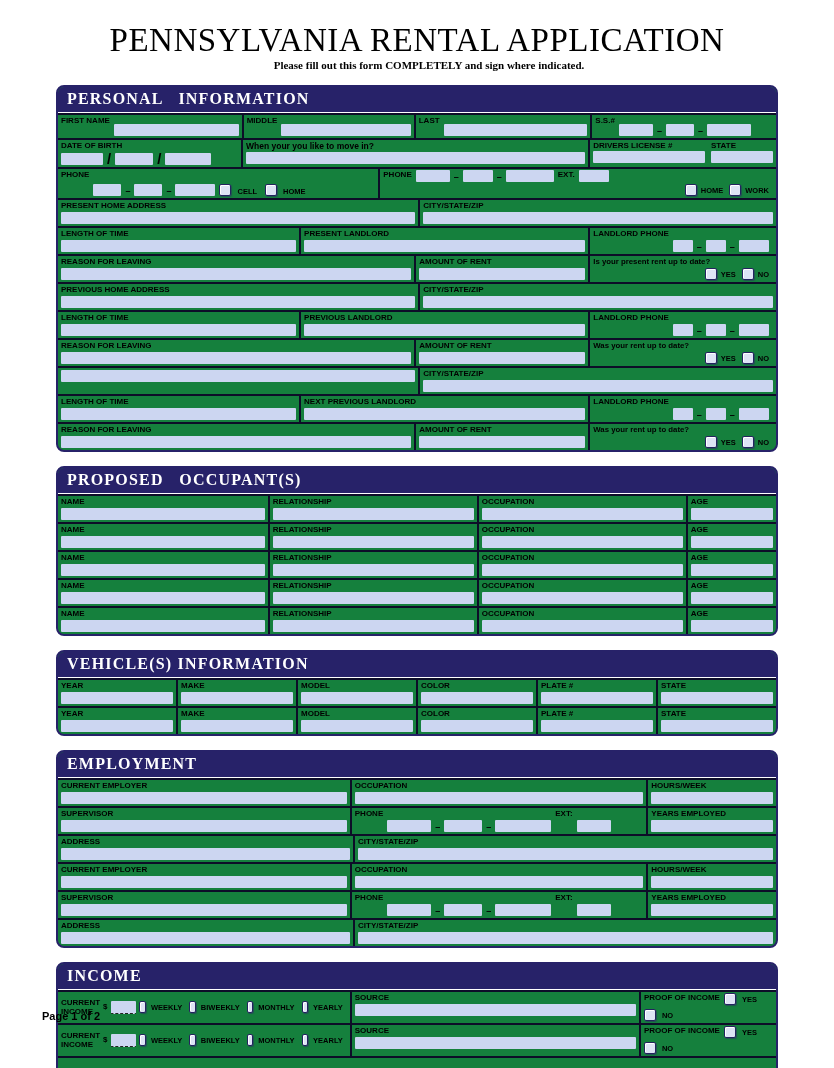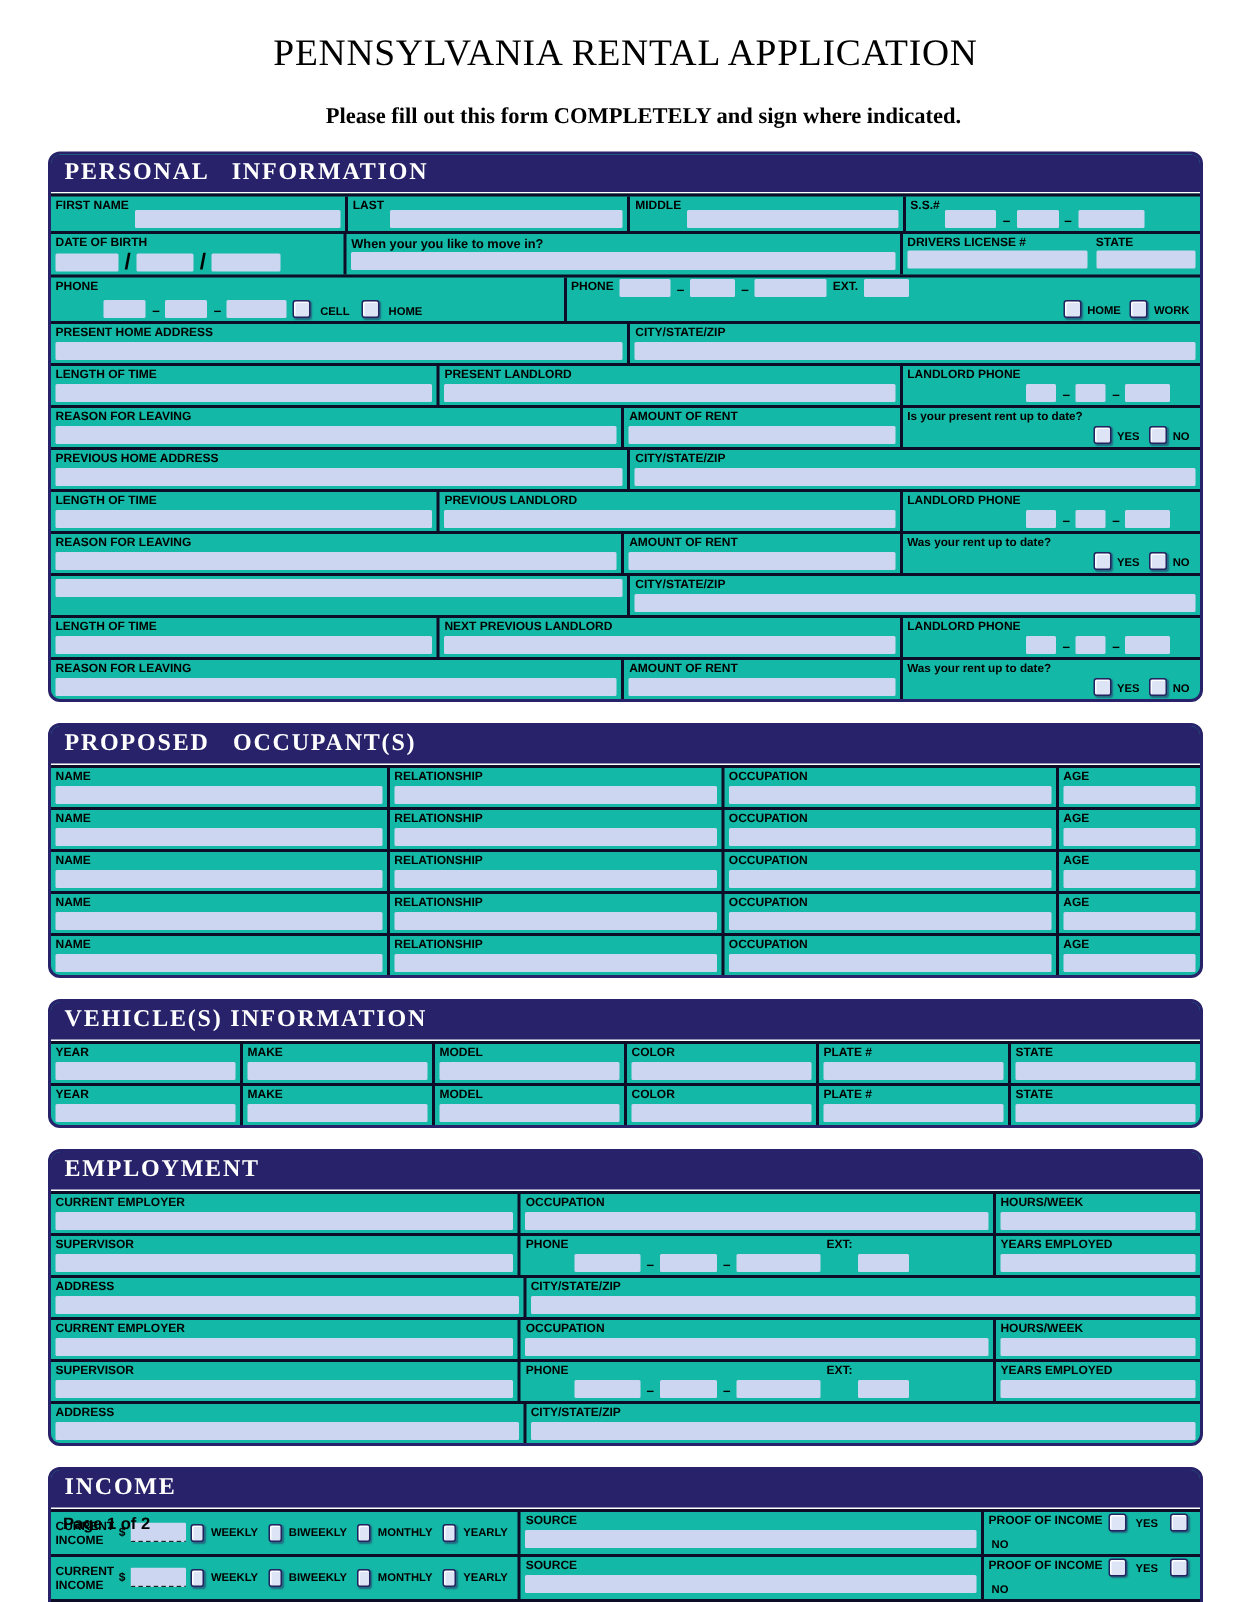--- a/index.html
+++ b/index.html
@@ -1,19 +1,19 @@
 <!DOCTYPE html>
 <html><head>
 <meta charset="utf-8">
 <style>
   html,body{margin:0;padding:0;background:#fff;}
   body{width:834px;height:1068px;position:relative;font-family:"Liberation Sans",sans-serif;color:#000;overflow:hidden;}
-  .title{font-family:"Liberation Serif",serif;font-size:25px;text-align:center;margin:22px 0 0;font-weight:normal;letter-spacing:.5px;}
-  .subtitle{font-family:"Liberation Serif",serif;font-size:15px;text-align:center;margin-top:20px;font-weight:bold;padding-left:24px;}
-  .section{margin:14px 32px 12px;border:2px solid #272269;border-radius:8px;overflow:hidden;background:#14b8a6;}
+  .title{font-family:"Liberation Serif",serif;font-size:33px;text-align:center;margin:22px 0 0;font-weight:normal;letter-spacing:.5px;}
+  .subtitle{font-family:"Liberation Serif",serif;font-size:11px;text-align:center;margin-top:0;font-weight:bold;padding-left:24px;}
+  .section{margin:14px 56px 12px;border:2px solid #272269;border-radius:8px;overflow:hidden;background:#15803d;}
   .sec-header{background:#272269;color:#fff;padding:3px 9px 4px;border-bottom:1px solid #fff;}
   .sec-header span{font-family:"Liberation Serif",serif;font-weight:bold;font-size:16px;letter-spacing:1.2px;white-space:pre;}
   .row{display:flex;border-top:2px solid #0d0d28;min-height:23px;align-items:stretch;}
   .row:first-of-type{border-top:none;}
   .cell{padding:1px 3px 2px;border-left:2px solid #0d0d28;min-width:0;}
   .cell:first-child{border-left:none;}
   .lbl{font-size:8px;font-weight:bold;line-height:10px;letter-spacing:0;white-space:nowrap;}
   .lbl.mc{font-size:8.5px;}
   .fill{background:#ccd6f1;height:12px;border-radius:1px;}
   .stack .fill{margin-top:1px;}
@@ -44,26 +44,26 @@
 <div class="subtitle"><span>Please fill out this form </span><span>COMPLETELY</span><span> and sign where indicated.</span></div>
 
 <div class="section">
   <div class="sec-header"><span>PERSONAL   INFORMATION</span></div>
 
   <div class="row">
     <div class="cell inline" style="flex:195">
         <span class="lbl">FIRST NAME</span>
         <span class="fill fillw"></span>
       </div>
+    <div class="cell inline" style="flex:180">
+        <span class="lbl">MIDDLE</span>
+        <span class="fill fillw"></span>
+      </div>
     <div class="cell inline" style="flex:185">
         <span class="lbl">LAST</span>
-        <span class="fill fillw"></span>
-      </div>
-    <div class="cell inline" style="flex:180">
-        <span class="lbl">MIDDLE</span>
         <span class="fill fillw"></span>
       </div>
     <div class="cell inline" style="flex:195">
         <span class="lbl">S.S.#</span>
         <span class="fill" style="width:34px"></span>
         <span class="dash">–</span>
         <span class="fill" style="width:28px"></span>
         <span class="dash">–</span>
         <span class="fill" style="width:44px"></span>
       </div>

